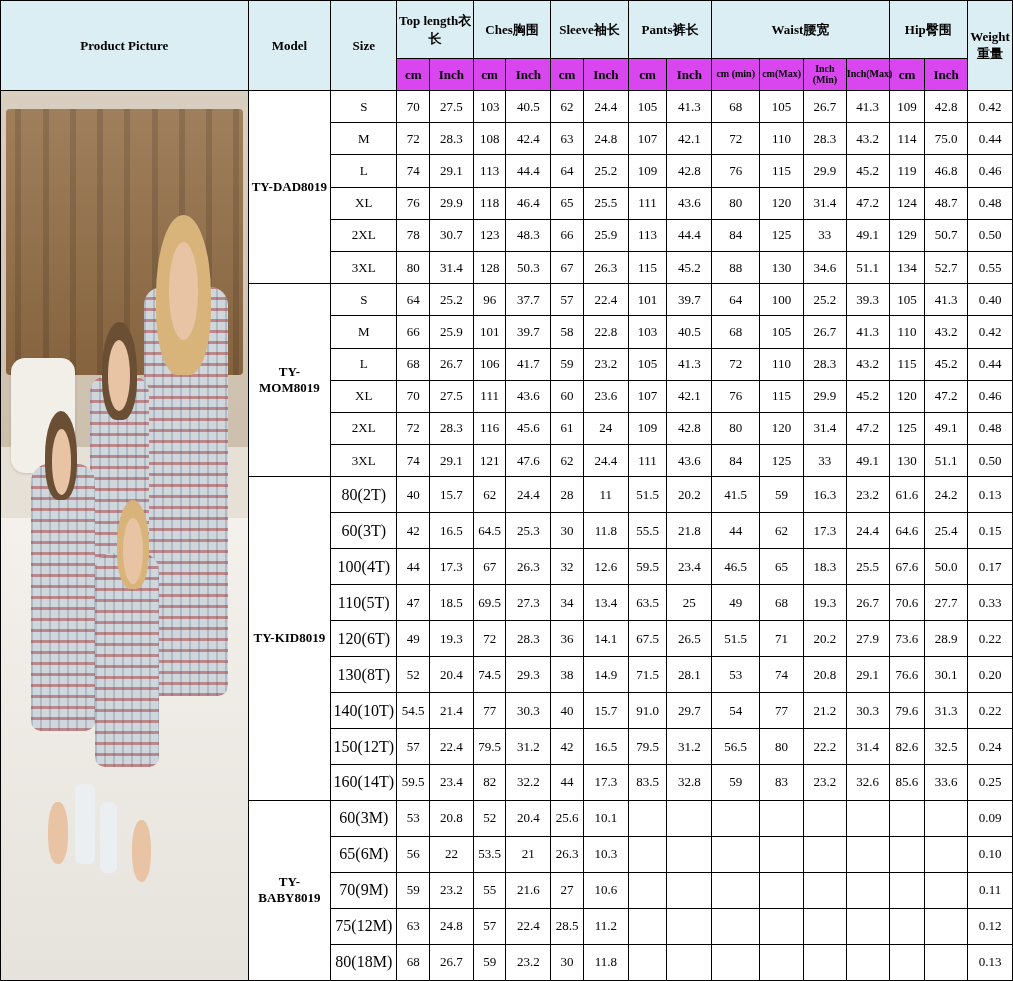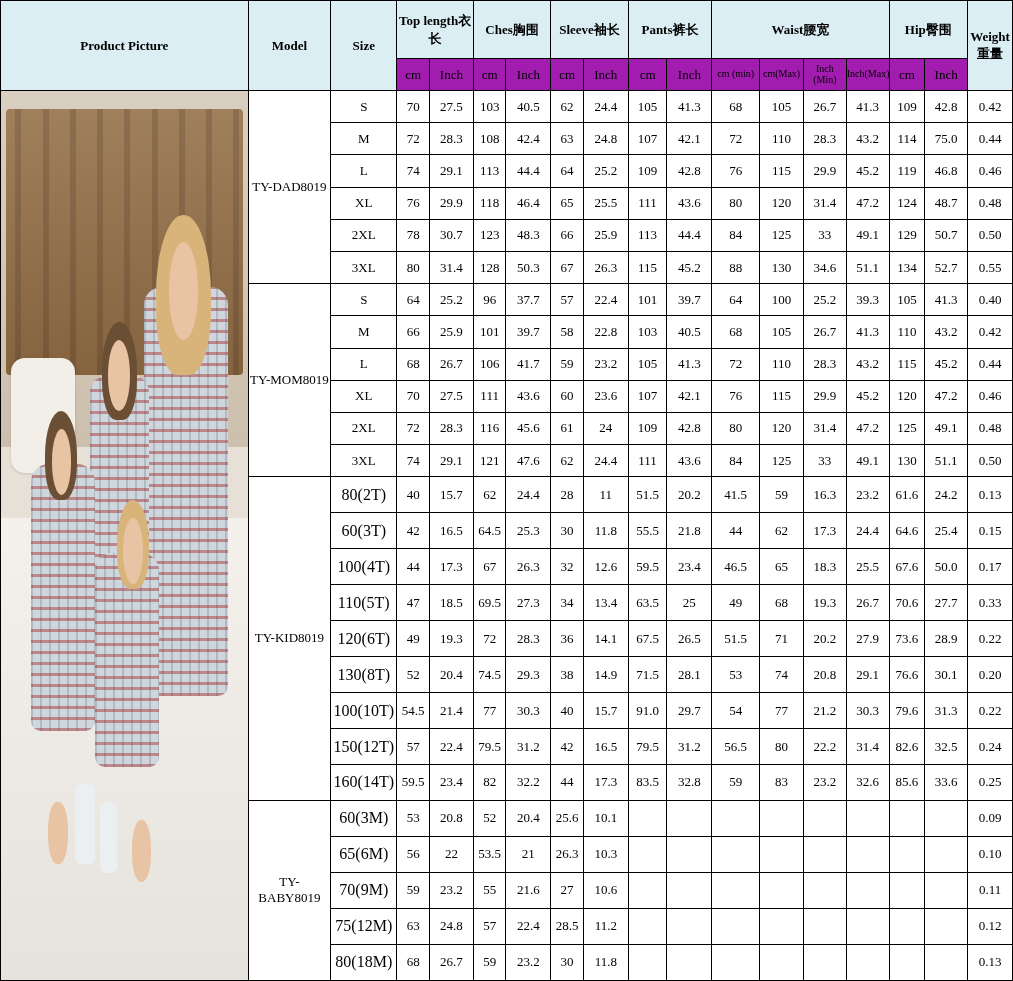--- a/index.html
+++ b/index.html
@@ -34,30 +34,30 @@
   }
   .hdr-main {
     background: #dbeef3;
     font-weight: bold;
     font-size: 15px;
   }
   .hdr-main.small {
     font-size: 13px;
   }
   .hdr-unit {
-    background: #a21caf;
-    font-weight: normal;
+    background: #d946ef;
+    font-weight: bold;
     font-size: 12px;
   }
   .hdr-unit.tiny {
     font-size: 10px;
     line-height: 1.05;
   }
   .model-cell {
-    font-weight: normal;
+    font-weight: bold;
     font-size: 15px;
     line-height: 1.25;
     border-radius: 14px;
   }
   .size-cell {
     font-size: 13px;
   }
   .size-cell.kid {
     font-size: 16px;
   }
@@ -546,21 +546,21 @@
           <td class="val">28.1</td>
           <td class="val">53</td>
           <td class="val">74</td>
           <td class="val">20.8</td>
           <td class="val">29.1</td>
           <td class="val">76.6</td>
           <td class="val">30.1</td>
           <td class="val">0.20</td>
         </tr>
         <tr>
-          <td class="size-cell kid">100(10T)</td>
+          <td class="size-cell kid">140(10T)</td>
           <td class="val">54.5</td>
           <td class="val">21.4</td>
           <td class="val">77</td>
           <td class="val">30.3</td>
           <td class="val">40</td>
           <td class="val">15.7</td>
           <td class="val">91.0</td>
           <td class="val">29.7</td>
           <td class="val">54</td>
           <td class="val">77</td>

